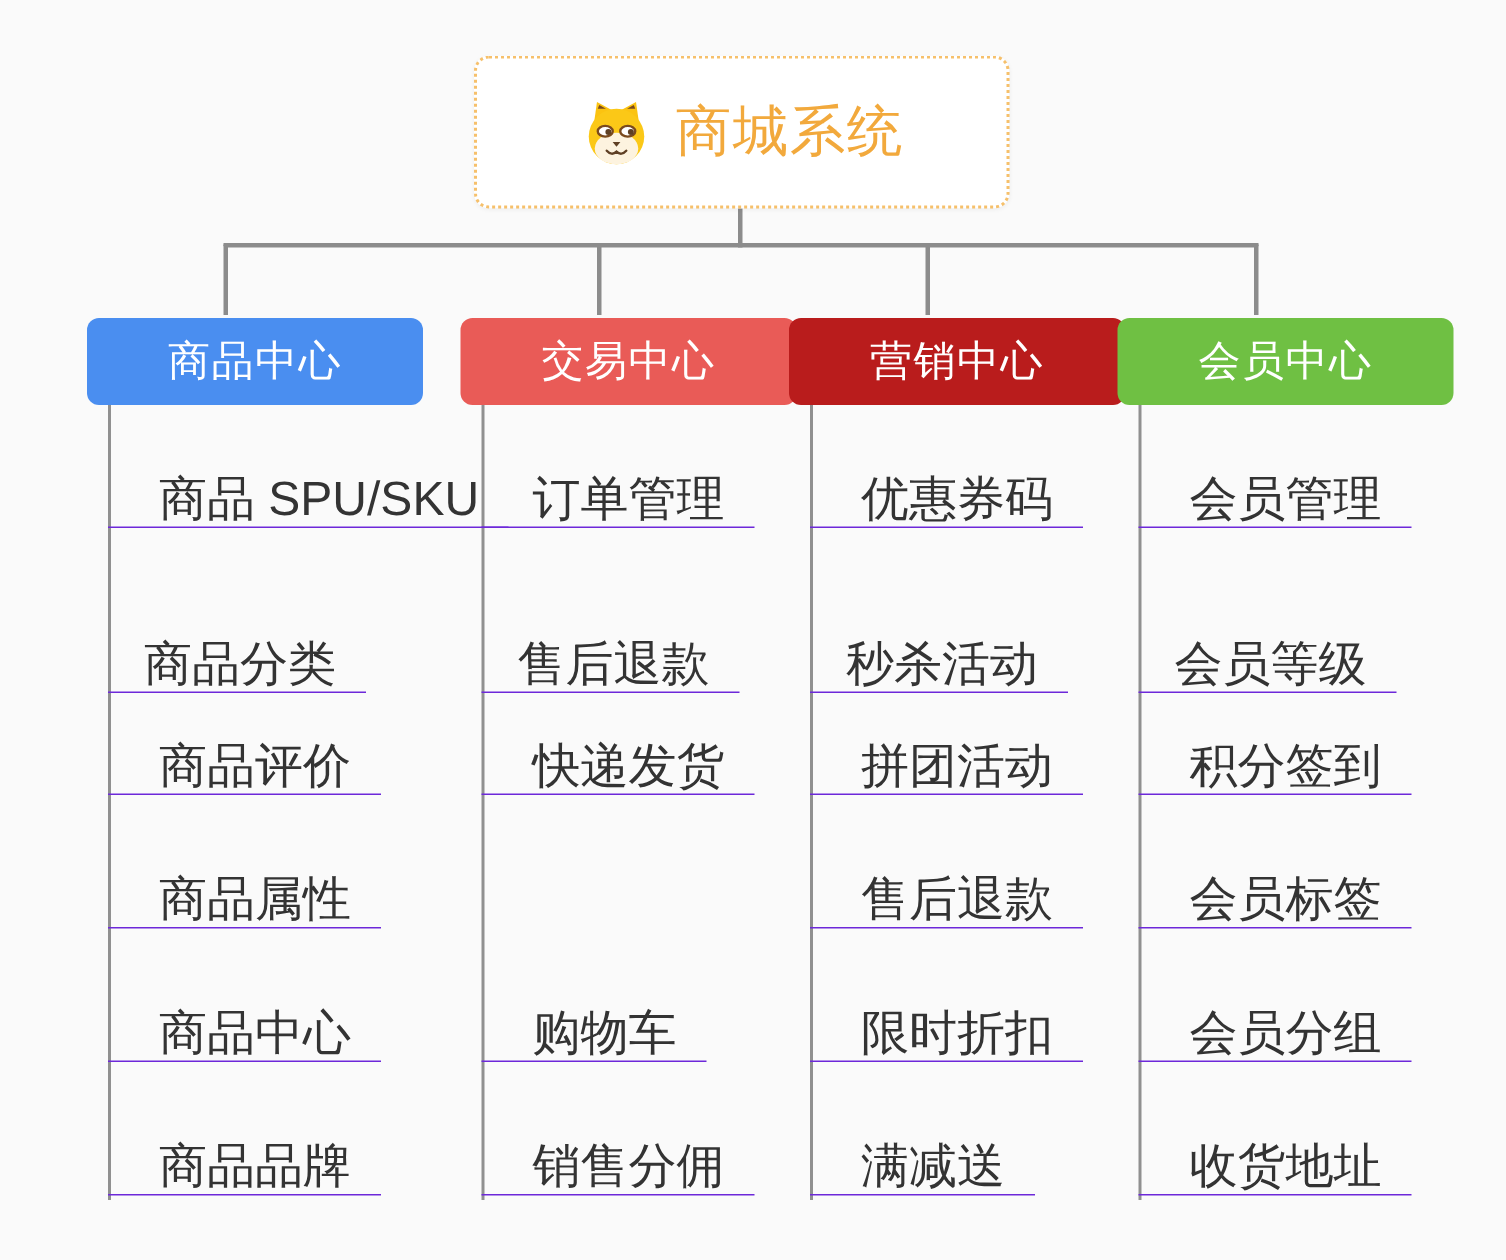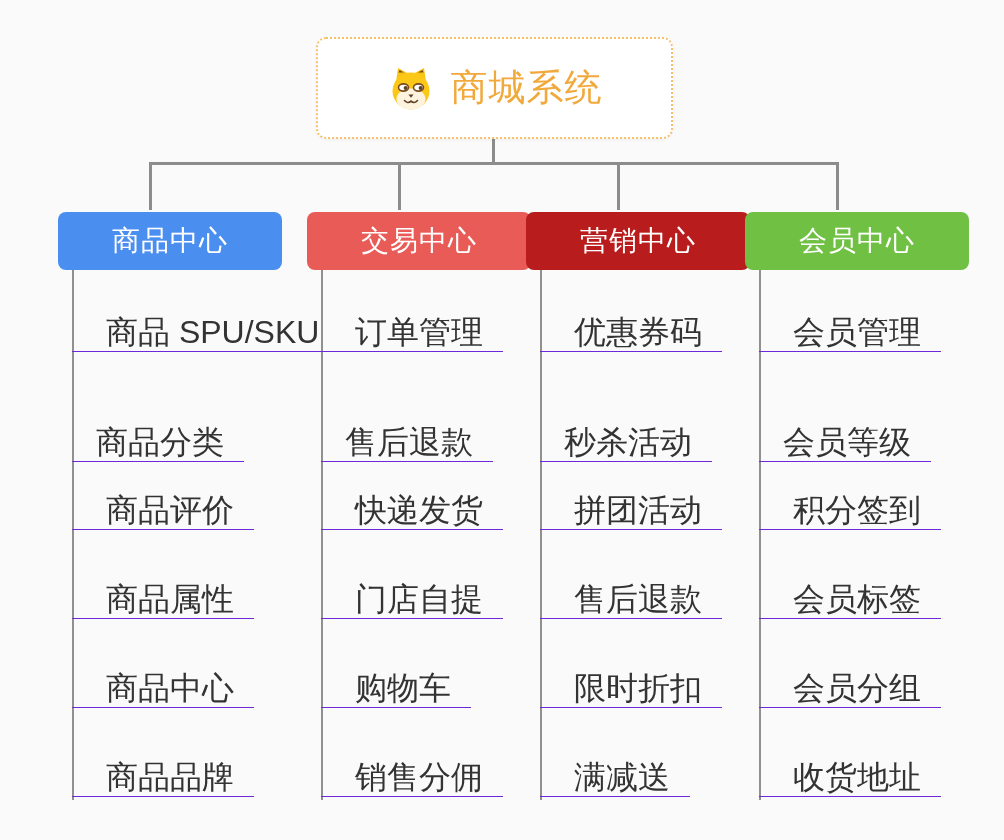--- a/index.html
+++ b/index.html
@@ -112,21 +112,20 @@
   <div class="leaf c0 r0">商品 SPU/SKU</div>
   <div class="leaf c0 r1">商品分类</div>
   <div class="leaf c0 r2">商品评价</div>
   <div class="leaf c0 r3">商品属性</div>
   <div class="leaf c0 r4">商品中心</div>
   <div class="leaf c1 r0">订单管理</div>
 
   <div class="leaf c0 r5">商品品牌</div>
   <div class="leaf c1 r1">售后退款</div>
   <div class="leaf c1 r2">快递发货</div>
-  <div class="leaf c1 r3">门店自提</div>
   <div class="leaf c1 r4">购物车</div>
   <div class="leaf c1 r5">销售分佣</div>
 
   <div class="leaf c2 r0">优惠券码</div>
   <div class="leaf c2 r1">秒杀活动</div>
   <div class="leaf c2 r2">拼团活动</div>
   <div class="leaf c2 r3">售后退款</div>
   <div class="leaf c2 r5">满减送</div>
   <div class="leaf c2 r4">限时折扣</div>
 

